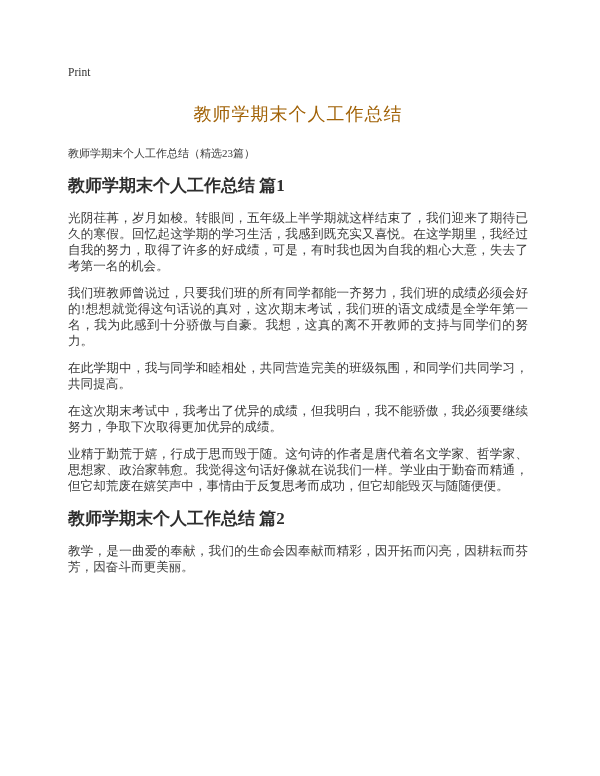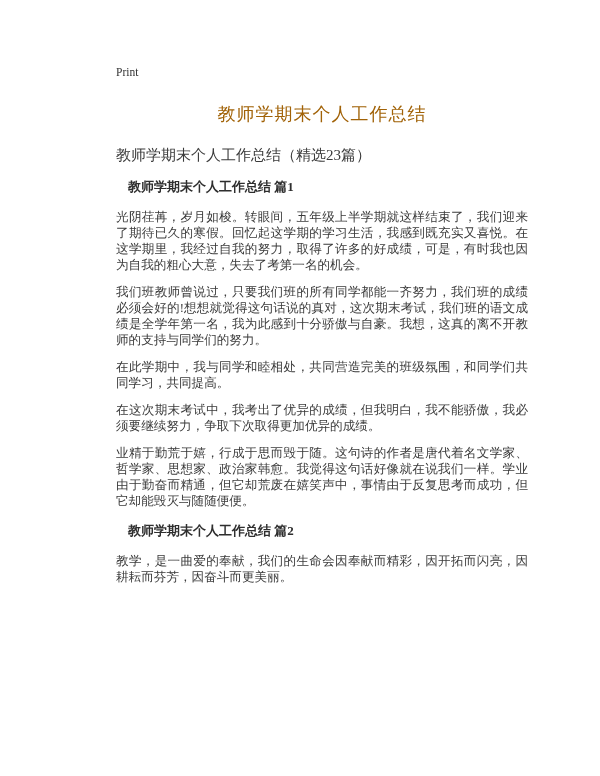--- a/index.html
+++ b/index.html
@@ -10,49 +10,49 @@
     width: 600px;
     height: 776px;
     background: #ffffff;
     overflow: hidden;
   }
   .page {
     width: 600px;
     height: 776px;
     background: #ffffff;
     box-sizing: border-box;
-    padding: 62px 72px 0 116px;
+    padding: 62px 72px 0 68px;
     font-family: "Liberation Serif", "DejaVu Serif", serif;
     color: #333333;
   }
   .print-link {
     display: inline-block;
     font-size: 11.5px;
     color: #333333;
     margin: 0 0 0 0;
     cursor: pointer;
     text-decoration: none;
   }
   .doc-title {
     font-size: 18px;
     font-weight: normal;
     text-align: center;
     margin: 22px 0 20px 0;
     color: #a16207;
     letter-spacing: 1px;
   }
   .doc-subtitle {
-    font-size: 15px;
+    font-size: 11px;
     margin: 0 0 13px 0;
     color: #3a3a3a;
   }
   .section-heading {
-    font-size: 13px;
+    font-size: 17px;
     font-weight: bold;
-    margin: 13px 0 13px 12px;
+    margin: 13px 0 13px 0;
     color: #2e2e2e;
   }
   .para {
     font-size: 12.6px;
     line-height: 16px;
     margin: 0 0 11px 0;
     text-align: justify;
     color: #3a3a3a;
   }
   .sub-heading {

